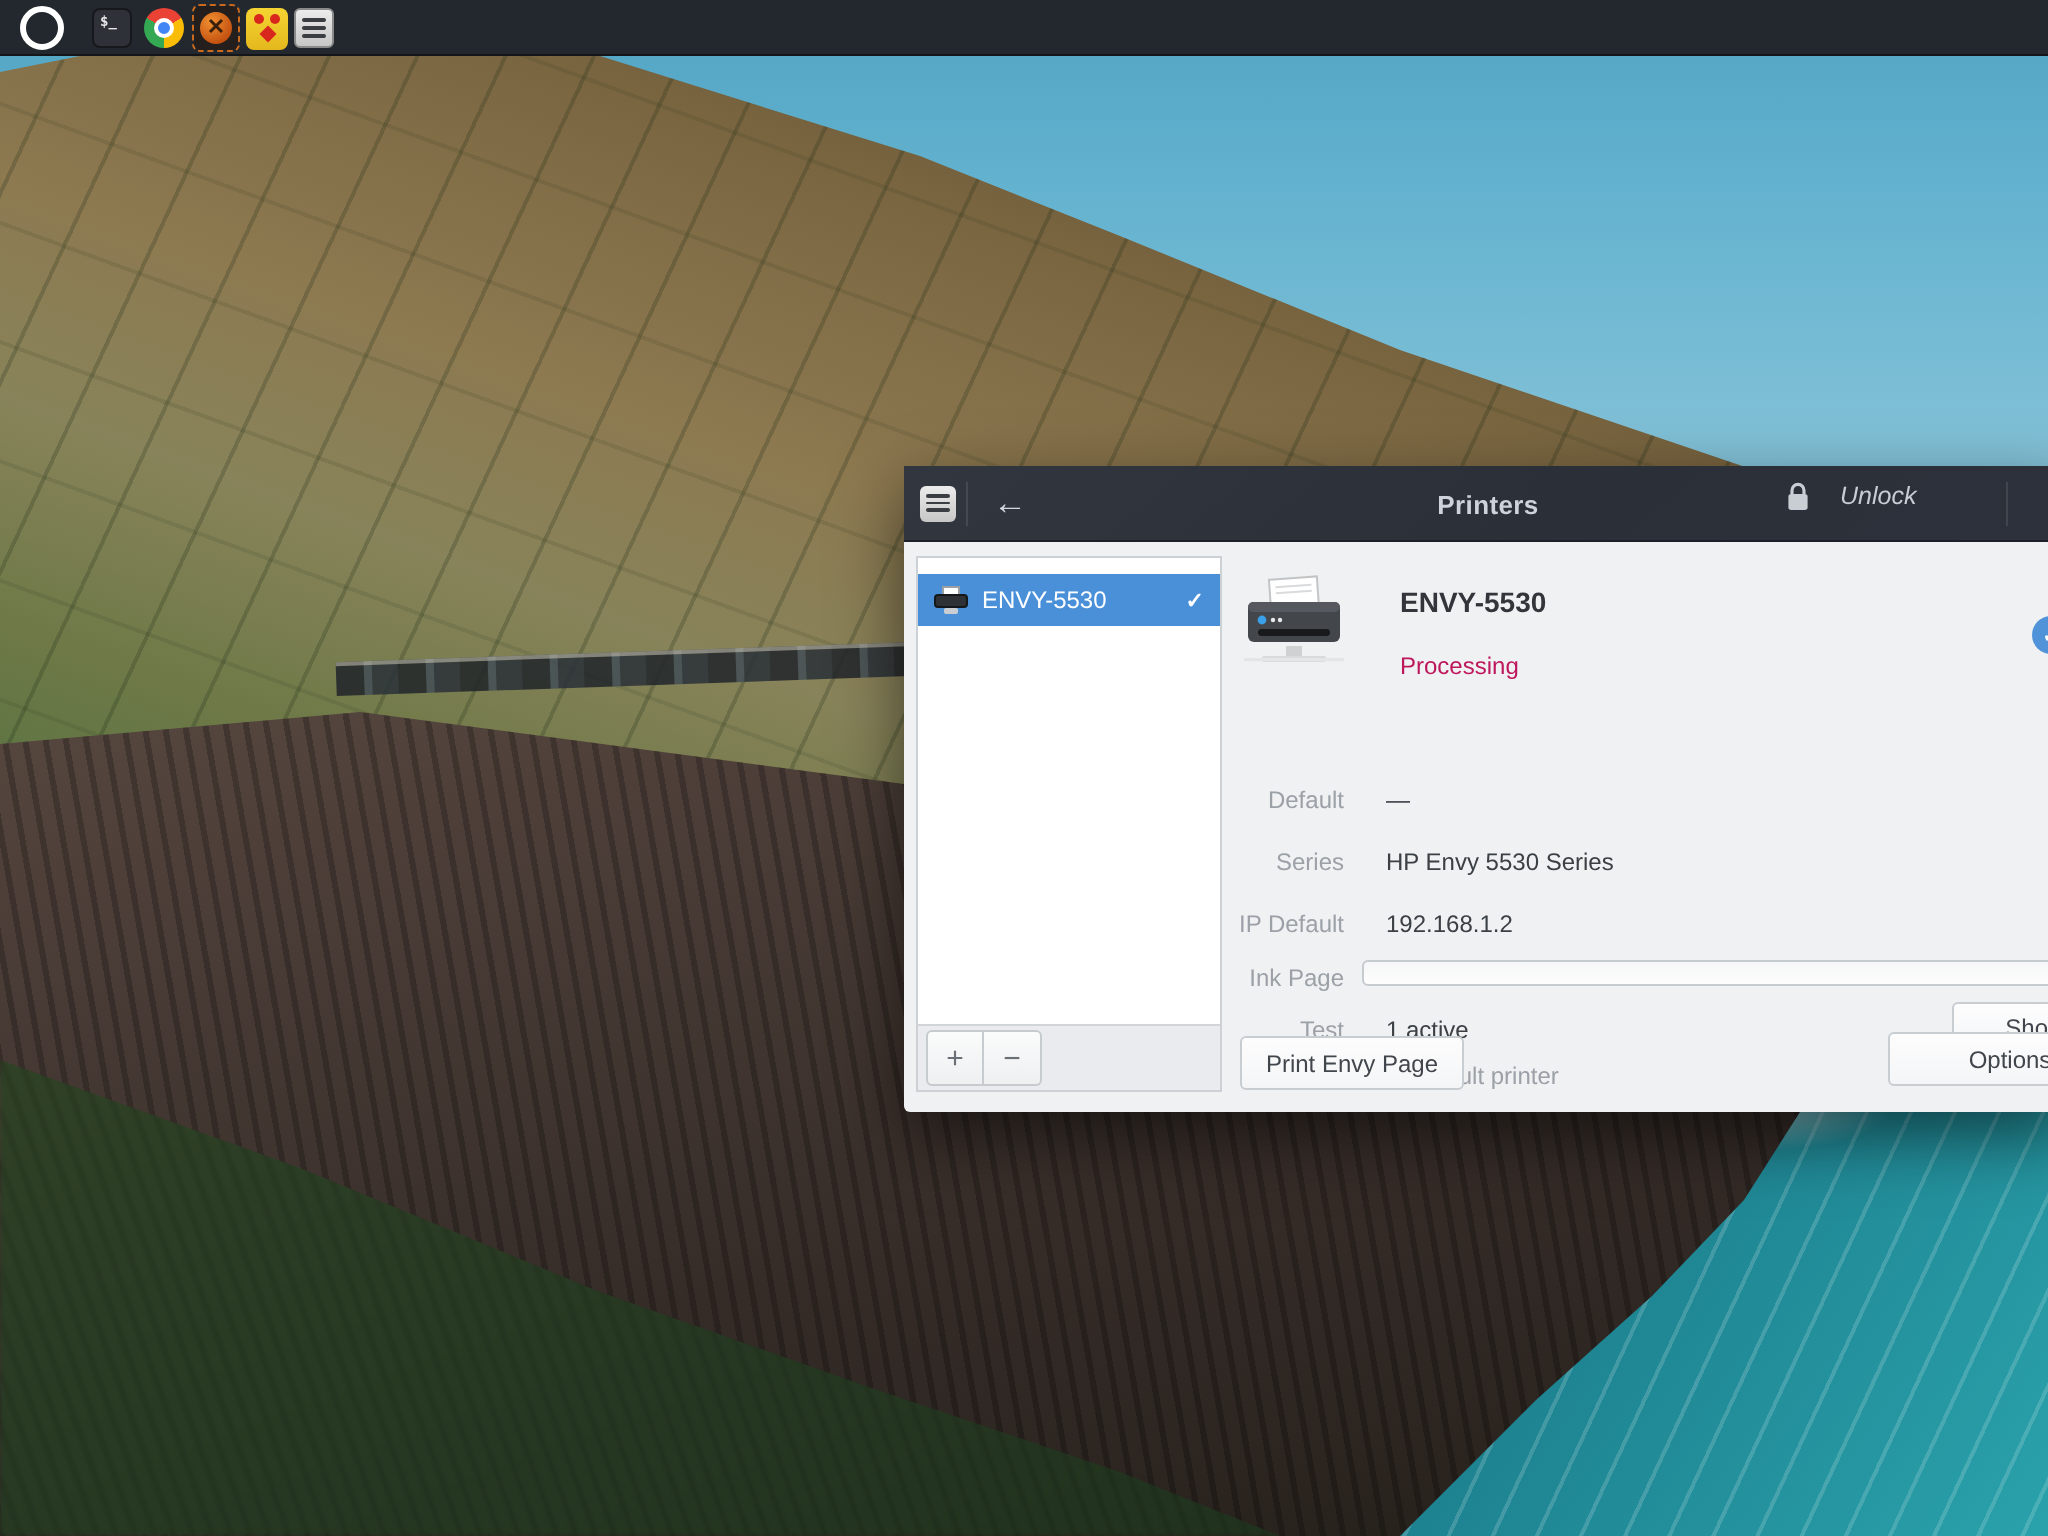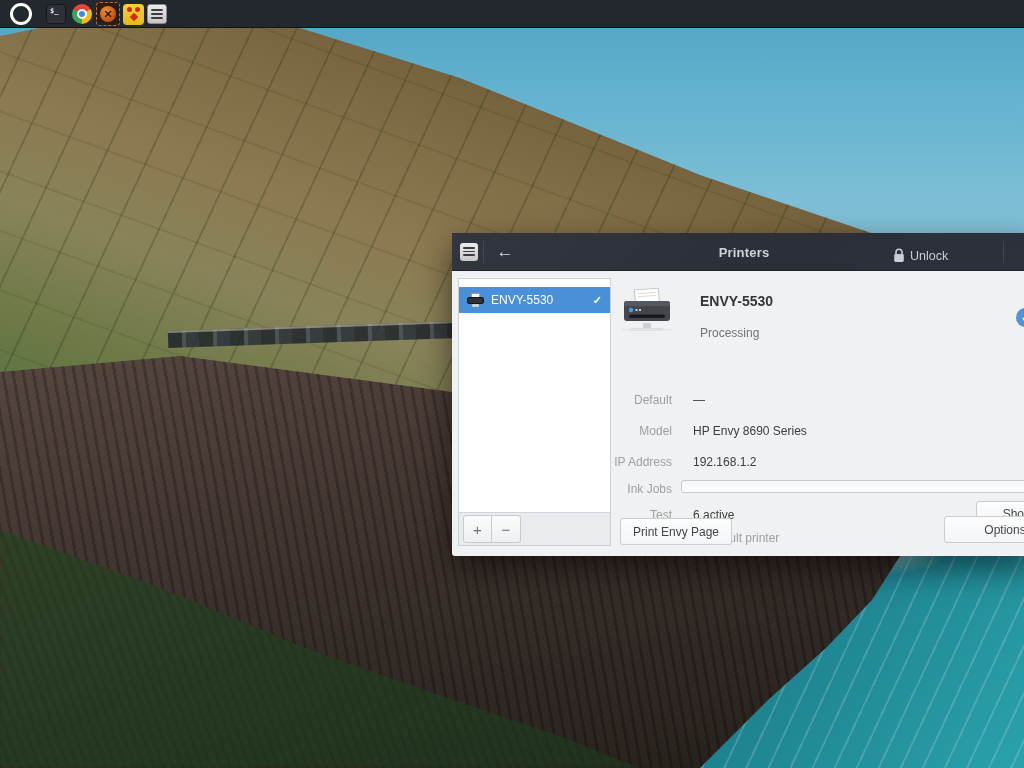--- a/index.html
+++ b/index.html
@@ -67,40 +67,40 @@
   #tb-printerapp i{display:block;height:2px;border-radius:1px;background:#3a3d42;margin-bottom:2px;}
   
   #win{position:absolute;left:452px;top:233px;width:584px;height:323px;z-index:20;
        box-shadow:0 12px 34px rgba(0,0,0,.55);background:#f0f1f3;border-radius:0 0 3px 3px;}
   #hdr{position:relative;height:38px;background:linear-gradient(135deg,#31363f 0%,#2a2f38 55%,#2c313b 100%);border-bottom:1px solid #1c2129;}
   #hdr-printer-icon{position:absolute;left:8px;top:10px;width:18px;height:18px;border-radius:3px;background:linear-gradient(#ececec,#c6c6c6);padding:4px 3px;}
   #hdr-printer-icon i{display:block;height:1.8px;border-radius:1px;background:#3a3d42;margin-bottom:1.8px;}
   .hdr-sep{position:absolute;top:8px;width:1px;height:22px;background:rgba(255,255,255,.10);}
   #hdr-back{position:absolute;left:40px;top:6px;width:26px;height:26px;display:flex;align-items:center;justify-content:center;color:#d4d8de;font-size:17px;border-radius:3px;cursor:default;}
   #hdr-title{position:absolute;left:0;top:0;width:584px;height:38px;display:flex;align-items:center;justify-content:center;color:#ced2d9;font-size:13px;font-weight:bold;letter-spacing:.2px;pointer-events:none;}
-  #hdr-unlock{position:absolute;left:441px;top:8px;height:22px;display:flex;align-items:flex-end;gap:5px;color:#c9cdd4;font-size:12.5px;}
+  #hdr-unlock{position:absolute;left:441px;top:8px;height:22px;display:flex;align-items:flex-start;gap:15px;color:#c9cdd4;font-size:12.5px;font-style:italic;}
   
   #sidebar{position:absolute;left:6px;top:45px;width:153px;height:268px;background:#fff;border:1px solid #ccd1d5;}
   #plist{position:absolute;left:0;top:0;right:0;bottom:33px;padding-top:8px;background:#fff;}
   .prow{height:26px;display:flex;align-items:center;gap:7px;padding:0 8px;background:#4a90d9;color:#fff;}
   .prow .pname{flex:1;font-size:12px;font-weight:500;}
   .prow .chk{font-size:11px;font-weight:bold;}
   .mini-printer{width:17px;height:14px;position:relative;flex:none;}
   .mini-printer .paper{position:absolute;left:4px;top:0;width:9px;height:5px;background:#fff;border:1px solid #9aa0a6;}
   .mini-printer .body{position:absolute;left:0;top:4px;width:17px;height:7px;border-radius:2px;background:#2e3236;border:1px solid #15181b;}
   .mini-printer .base{position:absolute;left:5px;top:11px;width:7px;height:3px;background:#caced2;border-radius:1px;}
   #side-toolbar{position:absolute;left:0;bottom:0;right:0;height:33px;background:#e9ebee;border-top:1px solid #d1d5d9;display:flex;align-items:center;padding-left:4px;}
   .tbtn{width:29px;height:28px;display:flex;align-items:center;justify-content:center;font-size:15px;color:#697076;background:linear-gradient(#fafbfb,#eef0f1);border:1px solid #c6cbd0;}
   .tbtn.add{border-radius:3px 0 0 3px;}
   .tbtn.remove{border-radius:0 3px 3px 0;border-left:none;}
   
   #main{position:absolute;left:160px;top:38px;right:0;bottom:0;}
   #big-printer{position:absolute;left:8px;top:15px;}
   #pr-name{position:absolute;left:88px;top:22px;font-size:14px;font-weight:bold;color:#32363a;}
-  #pr-status{position:absolute;left:88px;top:55px;font-size:12px;color:#737373;}
+  #pr-status{position:absolute;left:88px;top:55px;font-size:12px;color:#be185d;}
   #pr-default-emblem{position:absolute;left:404px;top:37px;width:19px;height:19px;border-radius:50%;background:#5093d8;color:#fff;font-size:10px;font-weight:bold;display:flex;align-items:center;justify-content:center;}
   .frow{position:absolute;left:0;width:100%;height:16px;}
   .flabel{position:absolute;left:-60px;width:120px;text-align:right;font-size:12px;color:#9ba1a7;}
   .fvalue{position:absolute;left:81px;font-size:12px;color:#3b4045;}
   #row-location{top:122px;} #row-model{top:153px;} #row-ip{top:184px;}
   #row-ink{top:211px;} #row-jobs{top:237px;}
   #ink-bar{position:absolute;left:69px;top:-2px;width:360px;height:13px;border:1px solid #c6cbd0;border-radius:3px;background:linear-gradient(#f5f6f7,#fdfdfd);}
   .btn{display:flex;align-items:center;justify-content:center;font-size:12px;color:#41464c;background:linear-gradient(#fdfdfe,#f4f5f6);border:1px solid #c8cdd2;border-radius:3px;}
   #show-jobs-btn{position:absolute;left:364px;top:-7px;width:112px;height:26px;}
   #default-row{position:absolute;left:71px;top:260px;display:flex;align-items:center;gap:7px;}
@@ -200,34 +200,34 @@
 
       <div id="pr-name">ENVY-5530</div>
       <div id="pr-status">Processing</div>
       <div id="pr-default-emblem">✓</div>
 
       <div class="frow" id="row-location">
         <span class="flabel">Default</span>
         <span class="fvalue">—</span>
       </div>
       <div class="frow" id="row-model">
-        <span class="flabel">Model</span>
-        <span class="fvalue">HP Envy 8690 Series</span>
+        <span class="flabel">Series</span>
+        <span class="fvalue">HP Envy 5530 Series</span>
       </div>
       <div class="frow" id="row-ip">
-        <span class="flabel">IP Address</span>
+        <span class="flabel">IP Default</span>
         <span class="fvalue">192.168.1.2</span>
       </div>
       <div class="frow" id="row-ink">
-        <span class="flabel">Ink Jobs</span>
+        <span class="flabel">Ink Page</span>
         <span id="ink-bar"></span>
       </div>
       <div class="frow" id="row-jobs">
         <span class="flabel">Test</span>
-        <span class="fvalue">6 active</span>
+        <span class="fvalue">1 active</span>
         <div class="btn" id="show-jobs-btn">Show Jobs</div>
       </div>
 
       <div id="default-row">
         <span id="default-checkbox">✓</span>
         <span id="default-label">Default printer</span>
       </div>
 
       <div class="btn" id="print-test-btn">Print Envy Page</div>
       <div class="btn" id="options-btn">Options</div>

